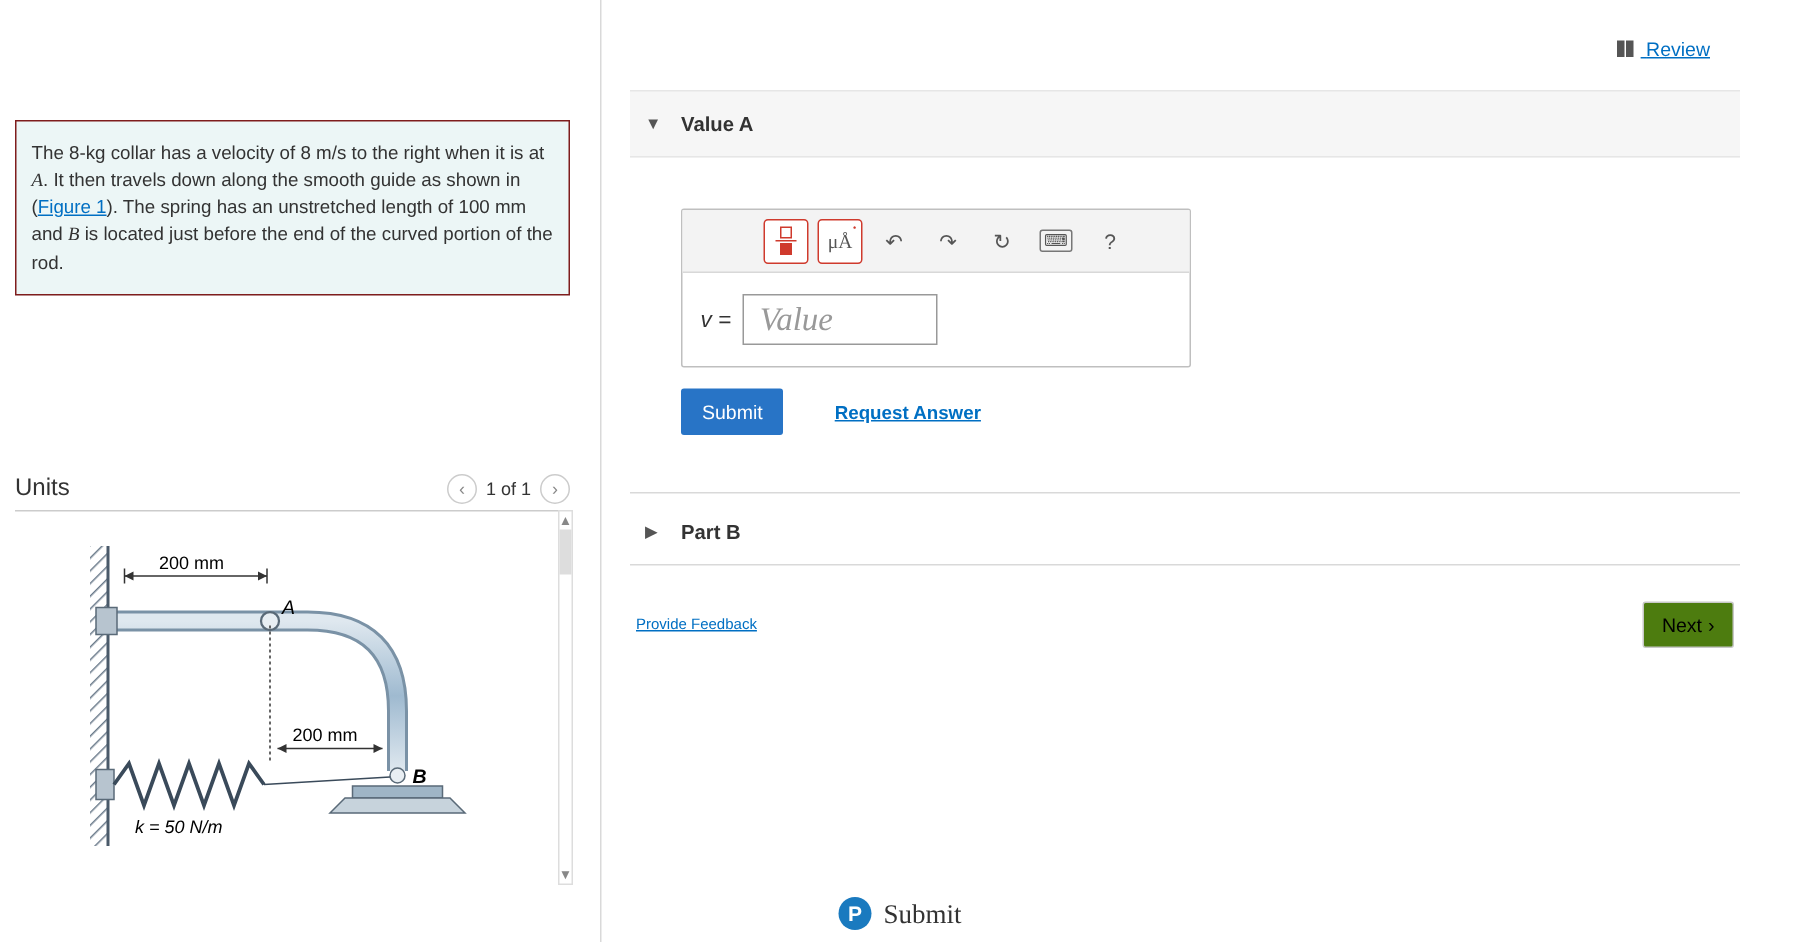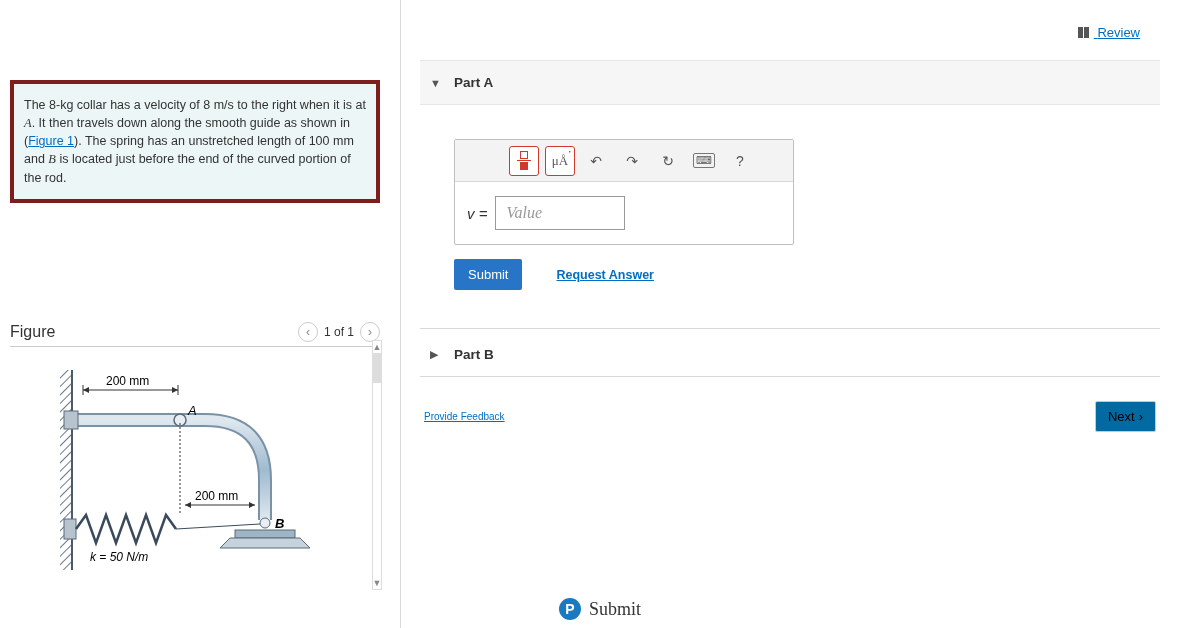--- a/index.html
+++ b/index.html
@@ -2,21 +2,21 @@
 <html><head>
 <meta charset="utf-8">
 <style>
   * { box-sizing: border-box; margin: 0; padding: 0; }
   body { font-family: Arial, Helvetica, sans-serif; font-size: 13px; color: #333; width: 1200px; height: 628px; position: relative; background: #fff; }
   .top-right { position: absolute; right: 60px; top: 25px; }
   .nav-right a { color: #006fc3; font-size: 13px; }
   .review-icon { display:inline-block; vertical-align:middle; margin-right:4px; }
   .review-icon span{display:inline-block;width:5px;height:11px;background:#555;margin-right:1px;}
   .left-col { position: absolute; left: 10px; top: 80px; width: 370px; }
-  .problem-box { background: #ecf6f6; padding: 12px 10px; font-size: 12.5px; line-height: 1.45; color: #333; border:4px solid #7f1d1d;}
+  .problem-box { background: #ecf6f6; padding: 12px 10px; font-size: 12.5px; line-height: 1.45; color: #333; border:1px solid #7f1d1d;}
   .problem-box a { color: #006fc3; text-decoration: underline; }
   .fig-section { margin-top: 115px; }
   .fig-head { display: flex; align-items: center; justify-content: space-between; padding: 4px 0; border-bottom: 1px solid #ccc;}
   .fig-title { font-size: 16px; }
   .fig-nav { display: flex; align-items: center; gap: 6px; font-size: 12px; color:#333;}
   .circ-btn { width: 20px; height: 20px; border:1px solid #ccc; border-radius:50%; display:flex;align-items:center;justify-content:center;color:#888;font-size:12px;}
   .scroll-bar { position:absolute; left: 372px; top: 340px; width:10px; height:250px; background:#fff; border:1px solid #ddd;}
   .scroll-thumb{position:absolute;left:0;top:0;width:100%;height:30px;background:#ddd;}
   .scroll-arrow{position:absolute;left:0;width:100%;height:12px;display:flex;align-items:center;justify-content:center;color:#888;font-size:9px;}
   .fig-img { padding: 18px 0 0 20px; }
@@ -32,30 +32,30 @@
   .answer-box { border:1px solid #bfbfbf; margin-top:16px; width: 340px; border-radius:2px;}
   .tool-row { background:#f3f3f3; border-bottom:1px solid #d8d8d8; height:42px; display:flex; align-items:center; padding:0 8px; gap:6px;}
   .tool-ico { width:30px;height:30px;border-radius:3px;display:flex;align-items:center;justify-content:center;color:#555;font-size:14px; }
   .tool-ico.active{border:1px solid #cf3a2d;background:#fff;}
   .frac-ico{display:flex;flex-direction:column;align-items:center;font-size:8px;line-height:1;gap:1px}
   .frac-ico .top{width:8px;height:8px;border:1px solid #cf3a2d}
   .frac-ico .bar{width:14px;border-top:1px solid #cf3a2d}
   .frac-ico .bot{width:8px;height:8px;background:#cf3a2d}
   .input-row { display:flex; align-items:center; padding: 14px 12px; gap:8px; }
   .var { font-style: italic; font-size: 15px; }
-  .value-box,.units-box { height:34px; border:1px solid #999; font-family:Georgia,serif; font-style:italic; color:#999; font-size:16px; display:flex; align-items:center; padding:0 10px;}
+  .value-box,.units-box { height:34px; border:1px solid #999; font-family:Georgia,serif; font-style:italic; color:#999; font-size:22px; display:flex; align-items:center; padding:0 10px;}
   .value-box{ width:130px;}
   .units-box{ width:120px;}
   .submit-row { margin-top:14px; display:flex; align-items:center; gap:34px;}
   .submit-btn { background:#2874c6; color:#fff; border:none; padding:8px 14px; font-size:13px; border-radius:2px;}
   .req-link { color:#006fc3; font-weight:bold; text-decoration:underline; font-size:12.5px;}
   .hr { border:none; border-top:1px solid #d9d9d9; margin:20px 0 0 0;}
   .feedback-row { display:flex; justify-content:space-between; align-items:center; padding: 24px 4px 0 4px;}
   .feedback-link { color:#006fc3; text-decoration:underline; font-size:10px;}
-  .next-btn { background:#0369a1; border:1px solid #c8c8c8; padding:7px 12px; font-size:13px; border-radius:2px; display:flex; align-items:center; gap:4px;}
+  .next-btn { background:#4d7c0f; border:1px solid #c8c8c8; padding:7px 12px; font-size:13px; border-radius:2px; display:flex; align-items:center; gap:4px;}
   .pearson { position:absolute; left:50%; transform:translateX(-50%); bottom:8px; display:flex; align-items:center; gap:8px; font-family:Georgia,serif; font-size:18px; color:#333;}
   .pearson .p { width:22px;height:22px;border-radius:50%;background:#1a7abf;color:#fff;display:flex;align-items:center;justify-content:center;font-weight:bold;font-size:14px;font-family:Arial;}
   .it{font-style:italic;font-family:Georgia,serif;}
   svg text{font-family:Arial;}
 </style>
 </head>
 <body>
 
 <div class="top-right nav-right">
   <a href="#">
@@ -64,21 +64,21 @@
   </a>
 </div>
 
 <div class="left-col">
   <div class="problem-box">
     <span>The 8-</span><span>kg</span><span> collar has a velocity of 8 </span><span>m/s</span><span> to the right when it is at </span><span class="it">A</span><span>. It then travels down along the smooth guide as shown in (</span><a href="#">Figure 1</a><span>). The spring has an unstretched length of 100 </span><span>mm</span><span> and </span><span class="it">B</span><span> is located just before the end of the curved portion of the rod.</span>
   </div>
 
   <div class="fig-section">
     <div class="fig-head">
-      <div class="fig-title">Figure</div>
+      <div class="fig-title">Units</div>
       <div class="fig-nav">
         <div class="circ-btn">‹</div>
         <span>1 of 1</span>
         <div class="circ-btn">›</div>
       </div>
     </div>
     <div class="fig-img">
       <svg width="300" height="210" viewBox="0 0 300 210">
         <defs>
           <pattern id="hatch" width="6" height="6" patternUnits="userSpaceOnUse" patternTransform="rotate(45)">
@@ -134,21 +134,21 @@
   <div class="scroll-thumb" style="top:12px"></div>
   <div class="scroll-arrow" style="bottom:0">▼</div>
 </div>
 
 <div class="divider-v"></div>
 
 <div class="main">
   <div class="part">
     <div class="part-header">
       <span class="collapse">▼</span>
-      <span class="part-title">Part A</span>
+      <span class="part-title">Value A</span>
     </div>
     <div class="part-body">
       <div class="answer-box">
         <div class="tool-row">
           <div style="flex:0 0 40px"></div>
           <div class="tool-ico active">
               <div class="frac-ico">
                 <div class="top"></div>
                 <div class="bar"></div>
                 <div class="bot"></div>

